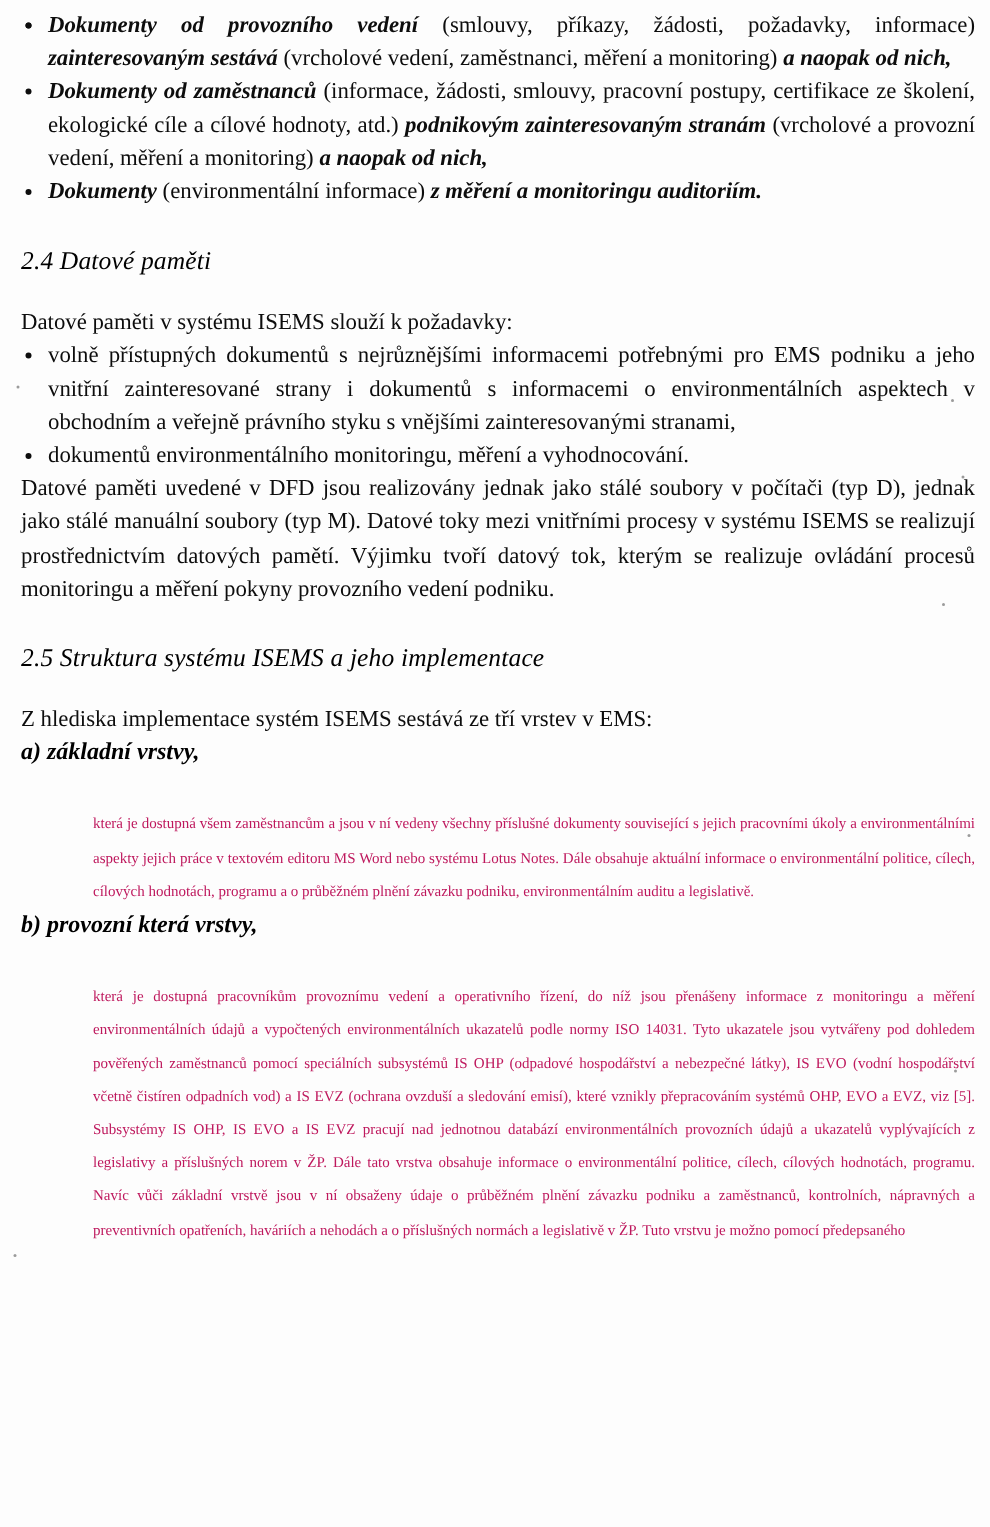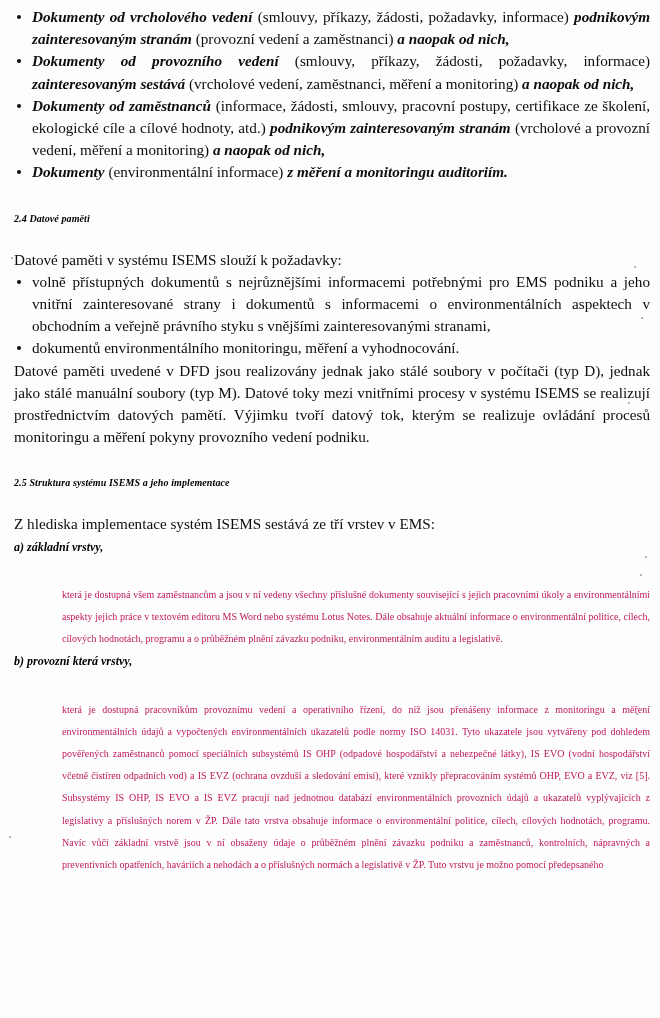--- a/index.html
+++ b/index.html
@@ -58,28 +58,28 @@
   .bullet-item .dot {
     position: absolute;
     left: 3px;
     top: 9px;
     width: 4px;
     height: 4px;
     background: #0d0d0d;
     border-radius: 50%;
   }
   .heading {
-    font-size: 10px;
+    font-size: 17px;
     line-height: 20px;
-    font-weight: bold;
+    font-weight: normal;
     font-style: italic;
     letter-spacing: 0.1px;
   }
   .lettered-label {
-    font-size: 12px;
+    font-size: 16px;
     line-height: 22.2px;
     font-style: italic;
     font-weight: bold;
     font-family: Liberation Serif, serif;
   }
   .lettered-body {
     font-size: 10px;
     line-height: 22.2px;
     text-align: justify;
     text-justify: inter-word;
@@ -104,21 +104,20 @@
 </style>
 </head>
 <body>
 
 <div class="page">
   <div class="content">
 
     <ul class="bullet-list">
       <li class="bullet-item">
         <span class="dot"></span>
-        <span><span class="bi">Dokumenty od vrcholového vedení</span><span> (smlouvy, příkazy, žádosti, požadavky, informace) </span><span class="bi">podnikovým zainteresovaným stranám</span><span> (provozní vedení a zaměstnanci) </span><span class="bi">a naopak od nich,</span></span>
       </li>
       <li class="bullet-item">
         <span class="dot"></span>
         <span><span class="bi">Dokumenty od provozního vedení</span><span> (smlouvy, příkazy, žádosti, požadavky, informace) </span><span class="bi">zainteresovaným sestává</span><span> (vrcholové vedení, zaměstnanci, měření a monitoring) </span><span class="bi">a naopak od nich,</span></span>
       </li>
       <li class="bullet-item">
         <span class="dot"></span>
         <span><span class="bi">Dokumenty od zaměstnanců</span><span> (informace, žádosti, smlouvy, pracovní postupy,  certifikace ze školení, ekologické cíle a cílové hodnoty, atd.) </span><span class="bi">podnikovým zainteresovaným stranám</span><span> (vrcholové a provozní vedení, měření a monitoring) </span><span class="bi">a naopak od nich,</span></span>
       </li>
       <li class="bullet-item">

